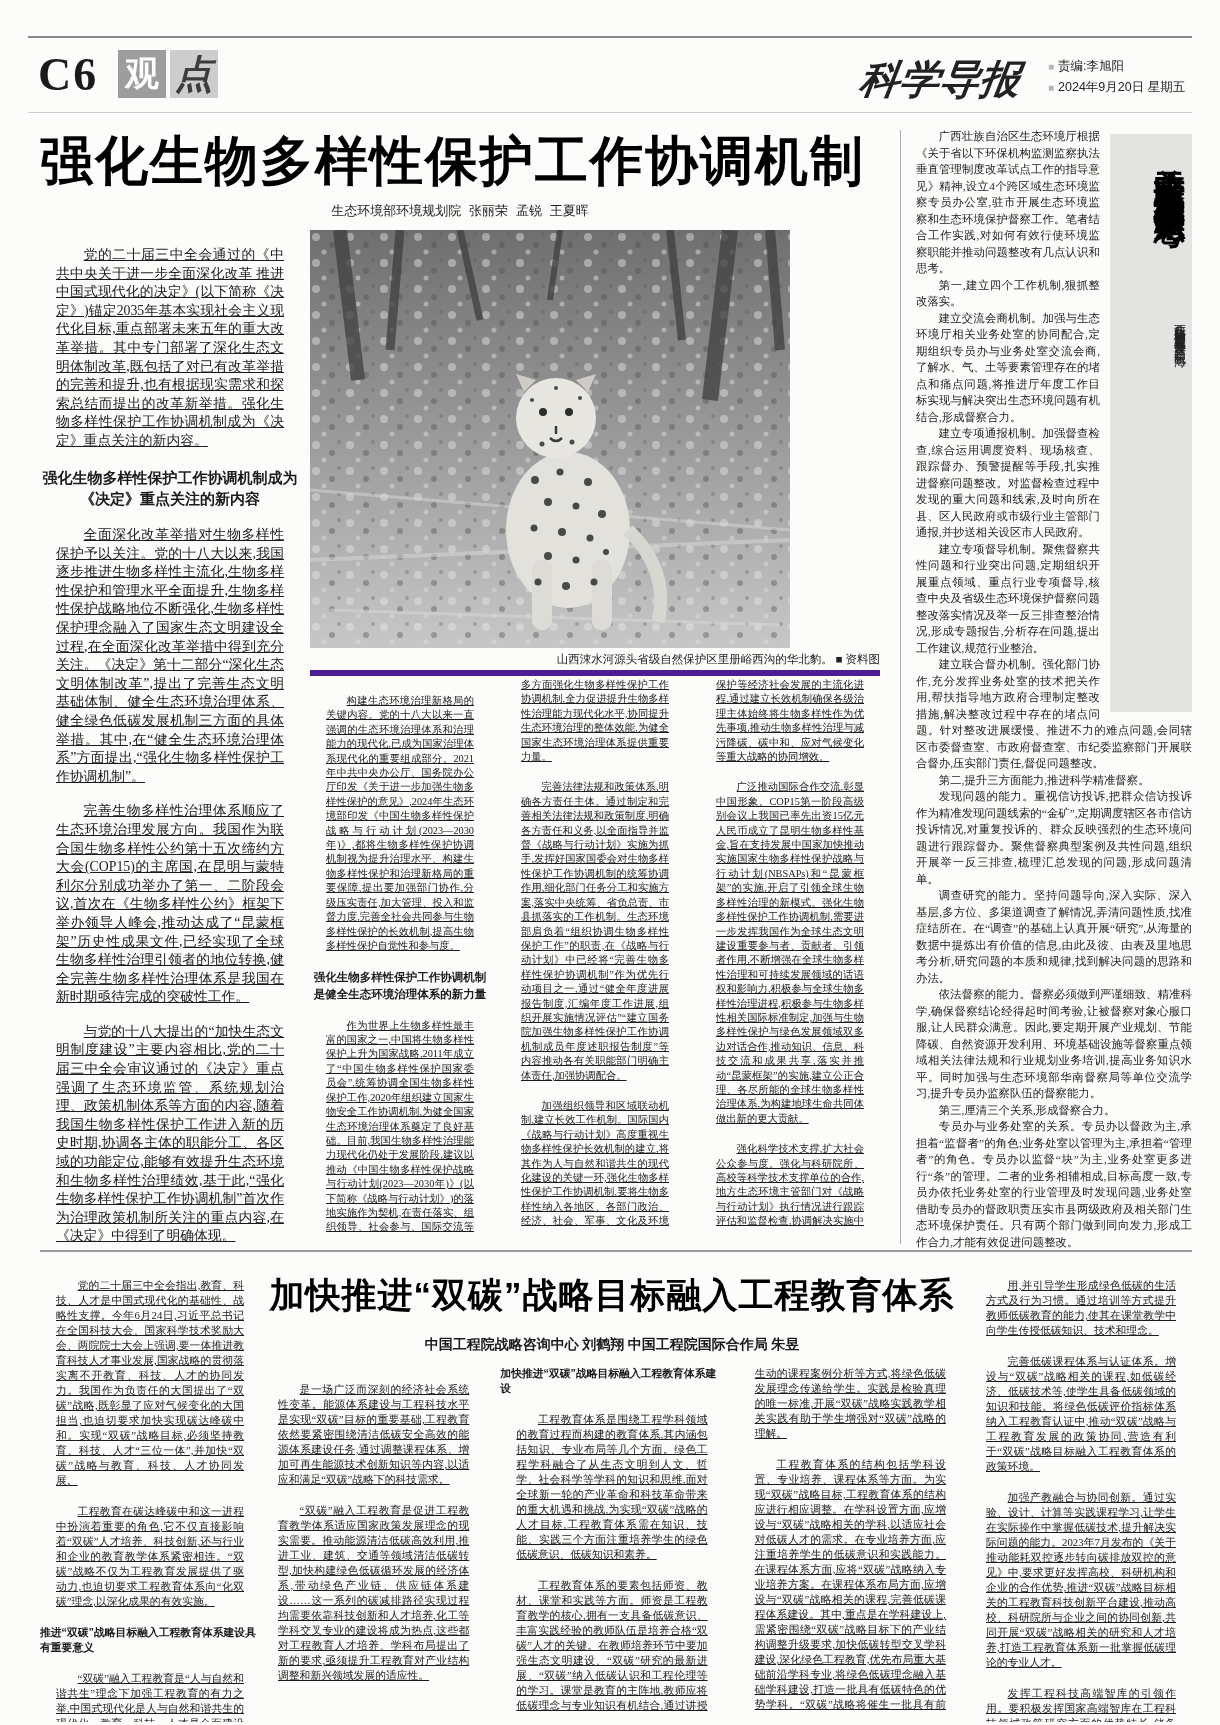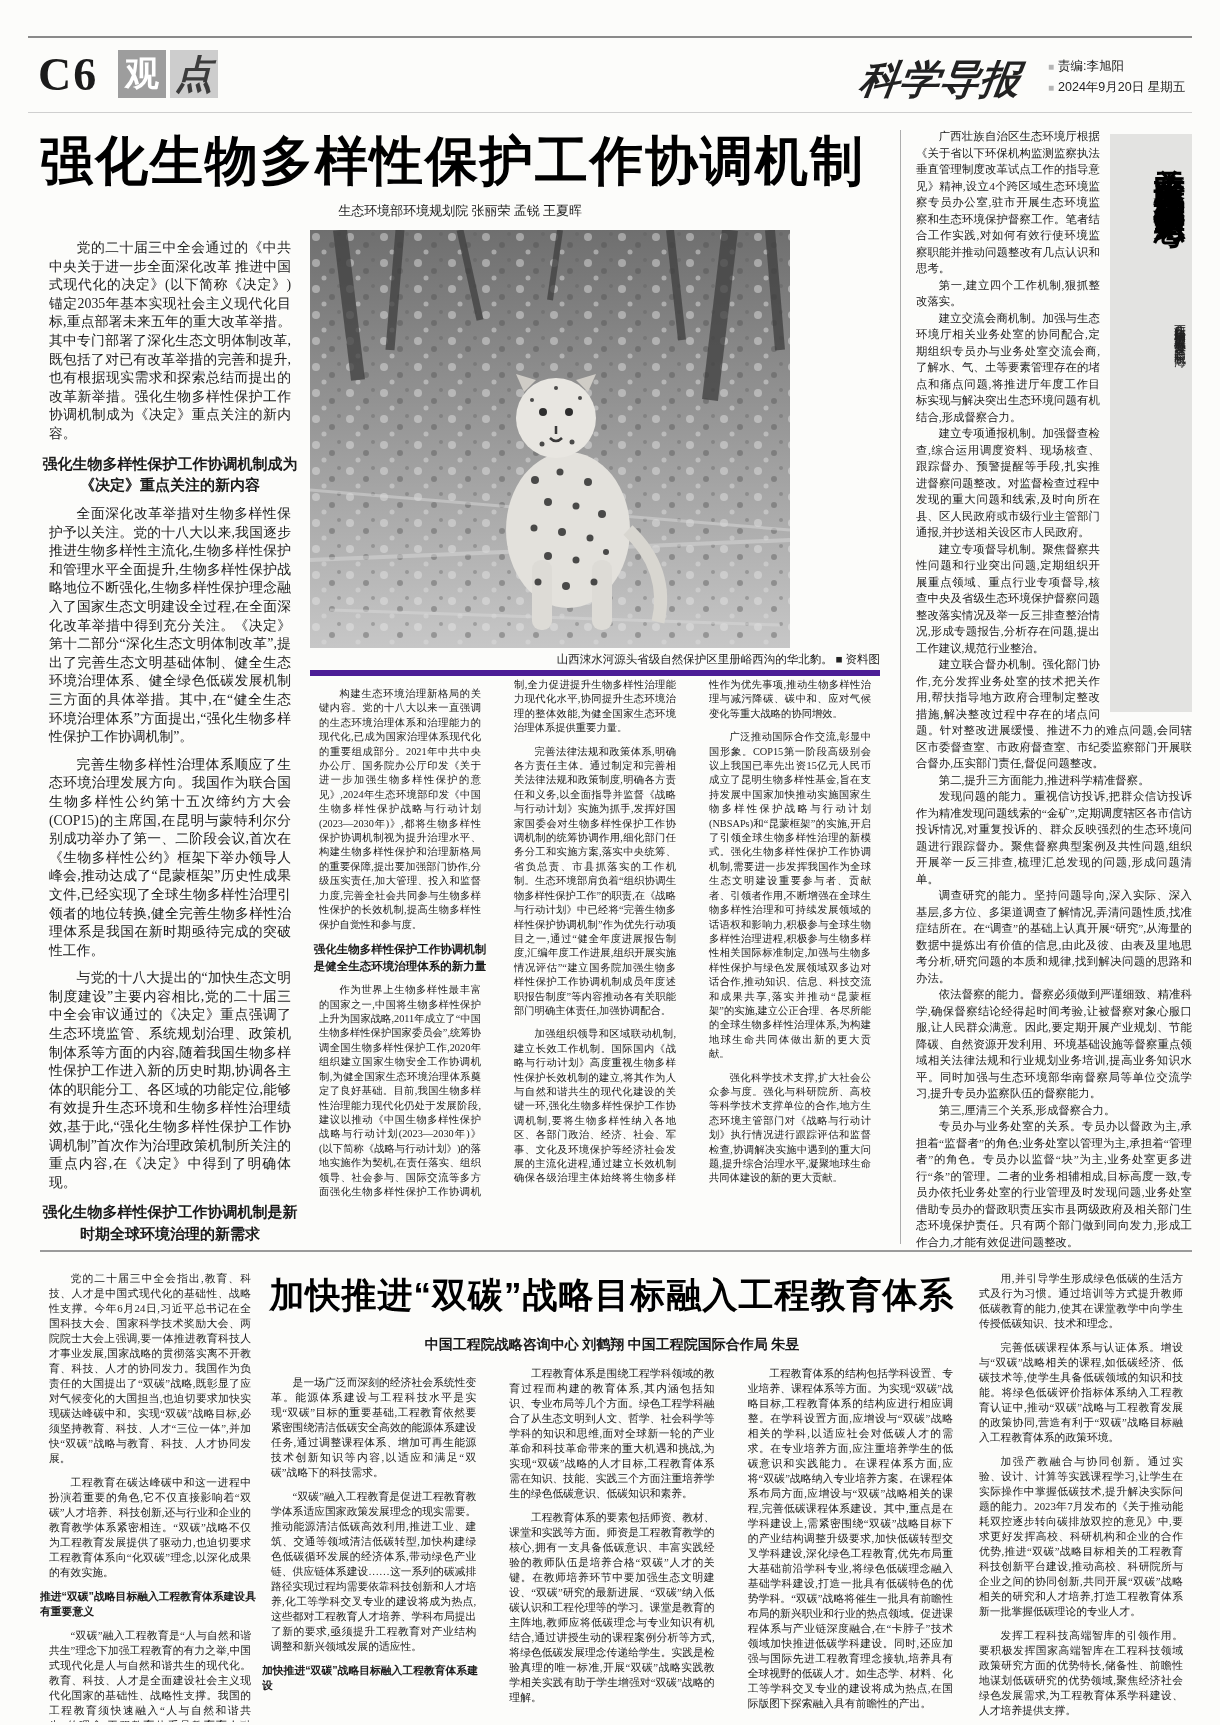--- a/index.html
+++ b/index.html
@@ -14,23 +14,23 @@
            font-family:"Liberation Sans",sans-serif;font-weight:bold;font-size:34px;}
   .logoblk.b1{left:118px;background:#9d9d9d;color:#fff;}
   .logoblk.b2{left:170px;background:#cdcdcd;color:#3c3c3c;font-family:"Liberation Serif",serif;font-style:italic;font-size:38px;}
   .masthead{left:860px;top:52px;font-size:40px;font-weight:bold;font-style:italic;transform:skewX(-8deg);
             font-family:"Liberation Serif",serif;color:#222;}
   .hinfo{left:1048px;top:56px;font-size:12.5px;line-height:21px;font-family:"Liberation Sans",sans-serif;color:#222;}
   .hinfo .sq{color:#b5b5b5;font-size:10px;margin-right:4px;}
   
   .mainhead{left:40px;top:126px;width:840px;font-family:"Liberation Sans",sans-serif;font-weight:bold;
             font-size:53px;letter-spacing:2px;white-space:nowrap;color:#000;}
-  .mainby{left:40px;top:202px;width:840px;text-align:center;font-size:13px;color:#222;}
+  .mainby{left:40px;top:202px;width:840px;text-align:center;font-size:13px;color:#222;font-family:Liberation Mono, monospace;}
   .col1{left:40px;top:230px;width:260px;height:1014px;font-size:13.8px;line-height:18.6px;overflow:hidden;}
-  .flow p{margin:9px;text-indent:2em;text-align:justify;}
+  .flow p{margin:16px;text-indent:2em;text-align:justify;text-decoration:underline;}
   .sub{font-family:"Liberation Sans",sans-serif;font-weight:bold;text-align:center;margin:9px 0;line-height:1.45;}
   .col1 .sub{font-size:15px;}
   .photo{left:310px;top:230px;width:480px;height:418px;background:#8f8f8f;overflow:hidden;}
   .caption{left:310px;top:652px;width:570px;text-align:right;font-size:11.5px;color:#222;
            border-bottom:6px solid #4c1d95;padding-bottom:3px;}
   .caption .sq{color:#9a9a9a;}
   .midcols{left:310px;top:678px;width:570px;height:564px;column-count:3;column-gap:15px;
            font-size:10.3px;line-height:14.4px;overflow:hidden;}
   .midcols .sub{font-size:11.5px;}
   .vdiv{left:900px;top:130px;width:0;height:1114px;border-left:1px solid #adadad;}

